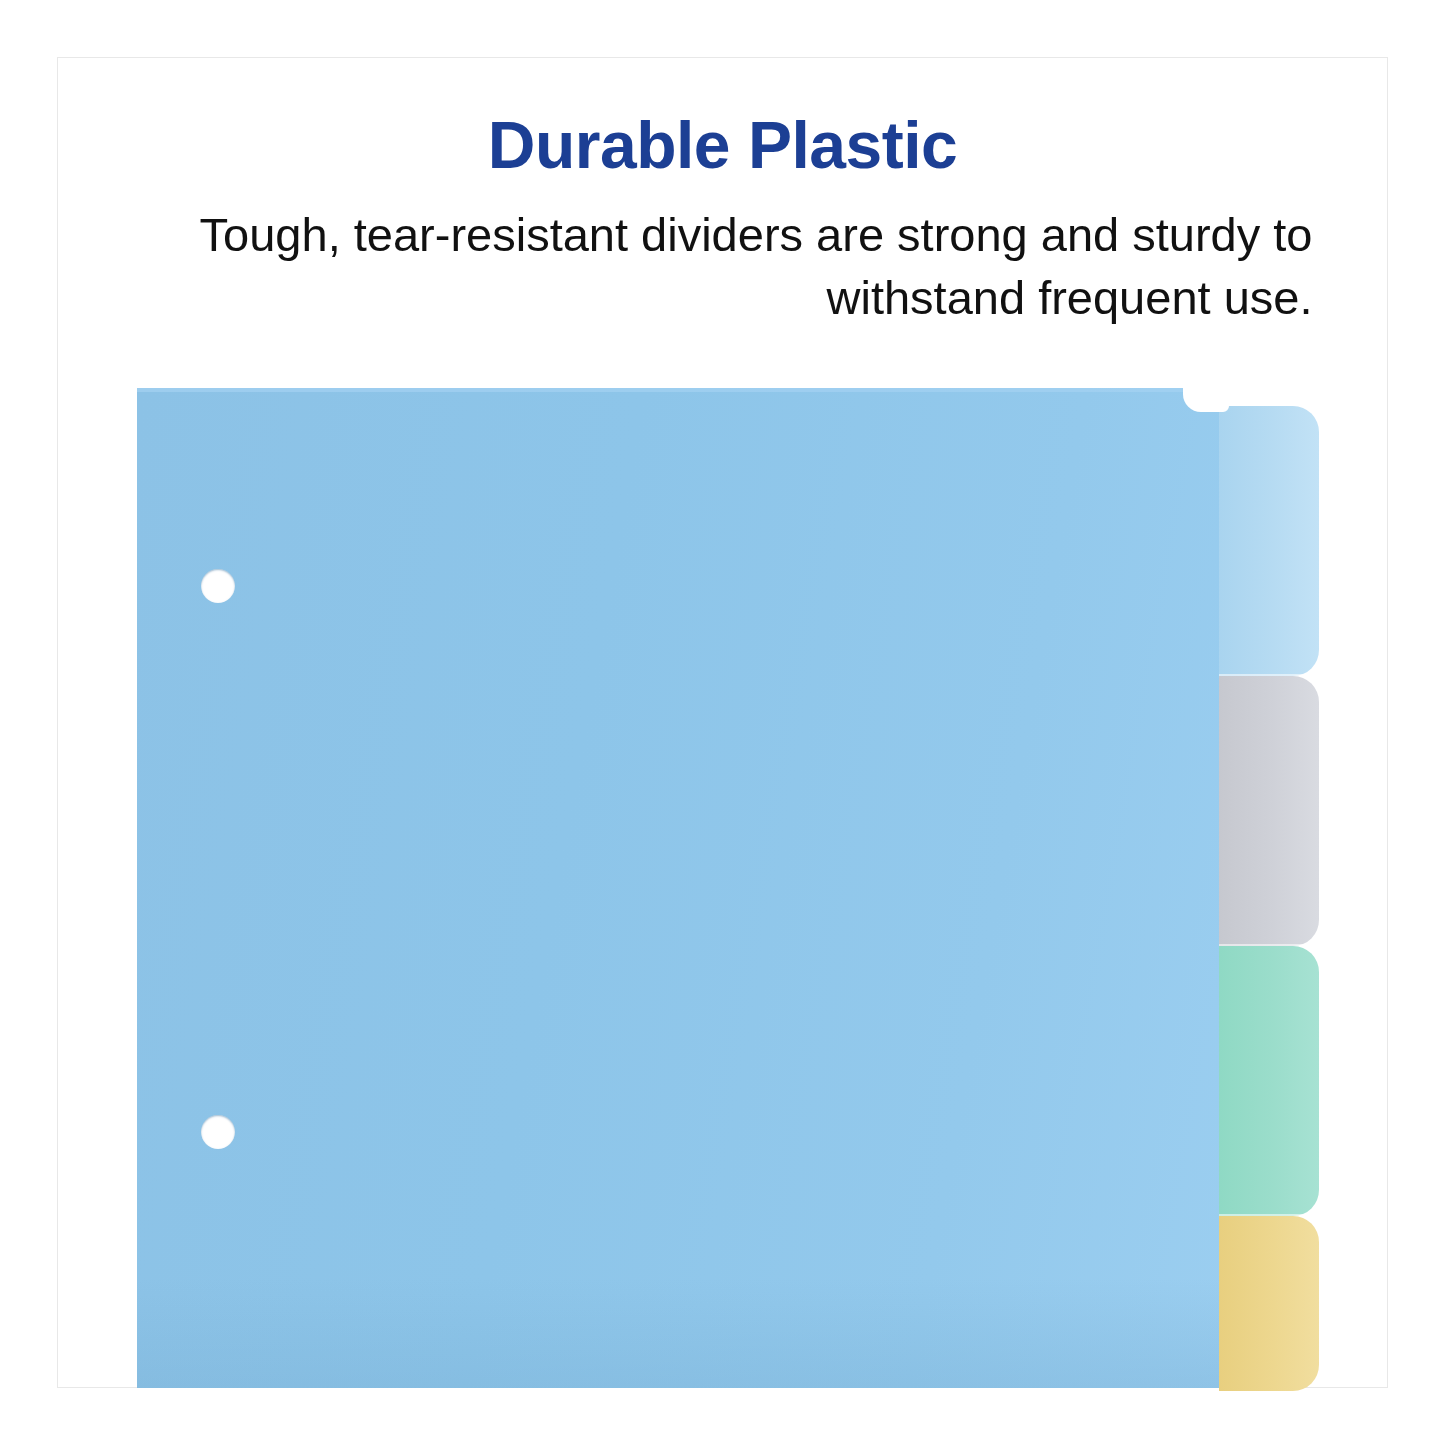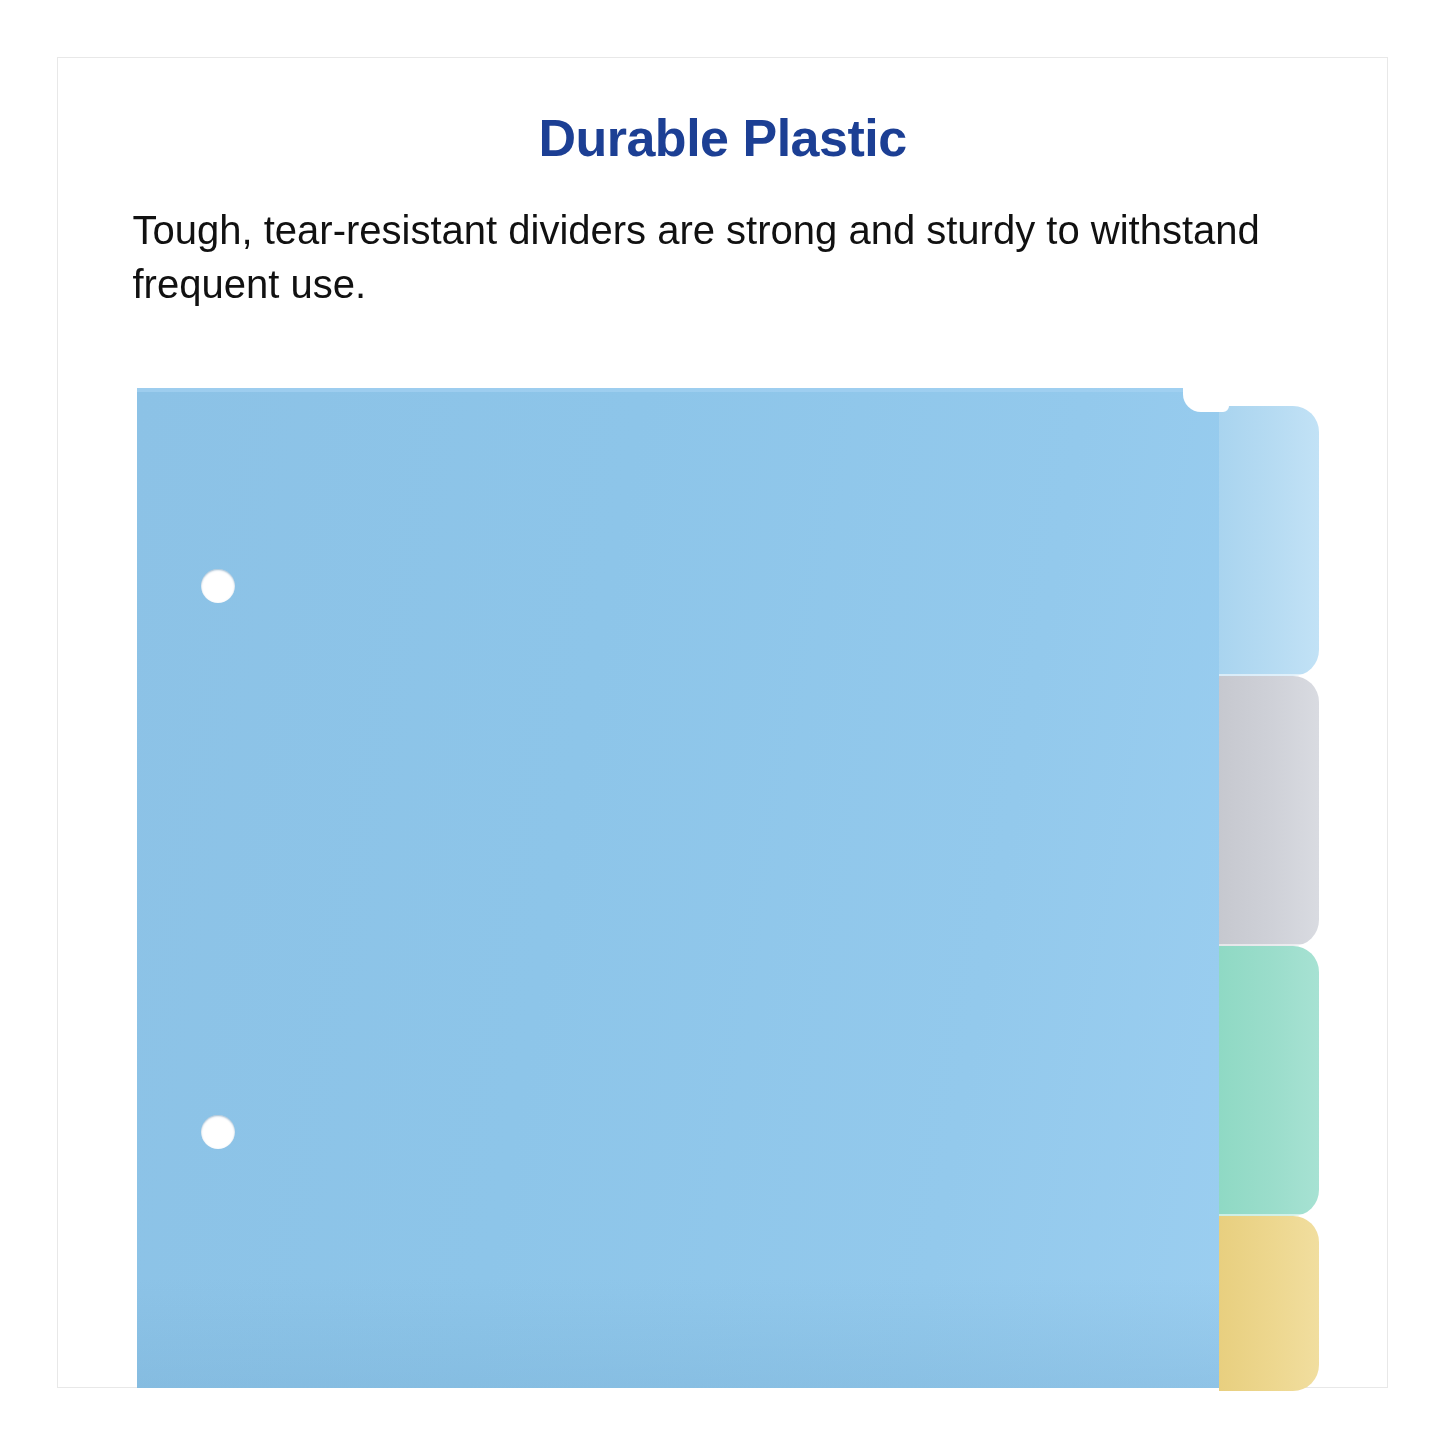--- a/index.html
+++ b/index.html
@@ -25,35 +25,35 @@
     box-sizing: border-box;
     border: 1px solid #e8e8e8;
   }
 
   .headline {
     position: absolute;
     left: 0;
     top: 54px;
     width: 100%;
     text-align: center;
-    font-size: 52px;
+    font-size: 66px;
     font-weight: bold;
     color: #1c3f94;
     letter-spacing: -0.5px;
     line-height: 1.0;
   }
 
   .subhead {
     position: absolute;
     left: 50%;
     transform: translateX(-50%);
     top: 145px;
     width: 1180px;
-    text-align: left;
-    font-size: 40px;
+    text-align: right;
+    font-size: 47px;
     font-weight: 500;
     color: #111111;
     line-height: 1.35;
   }
 
   
   .product {
     position: absolute;
     left: 79px;
     top: 330px;

